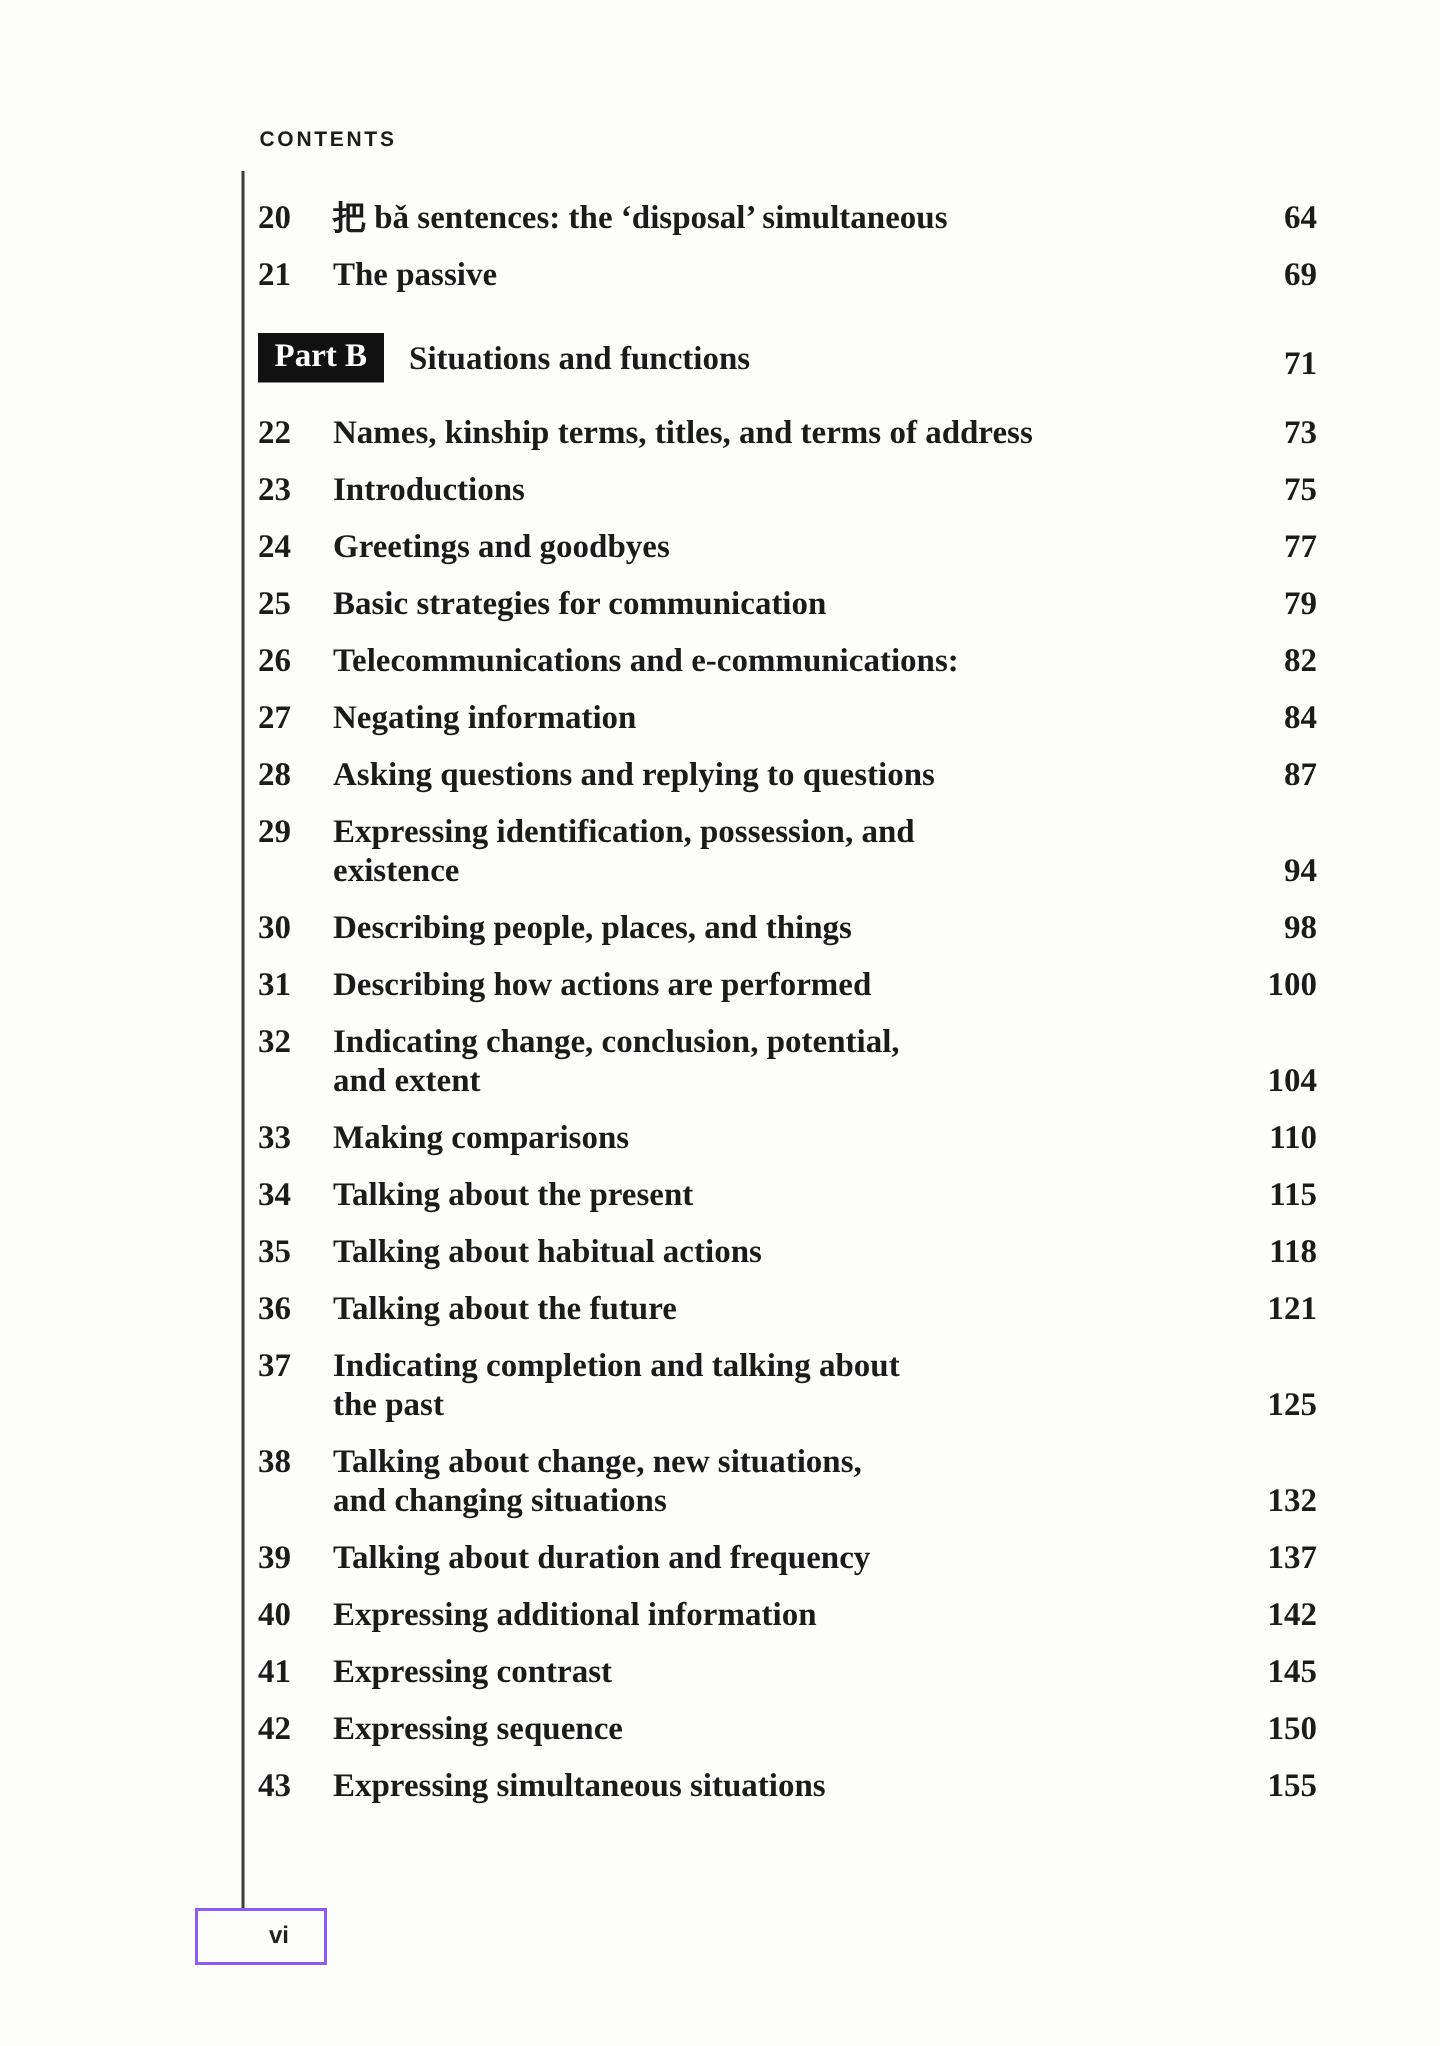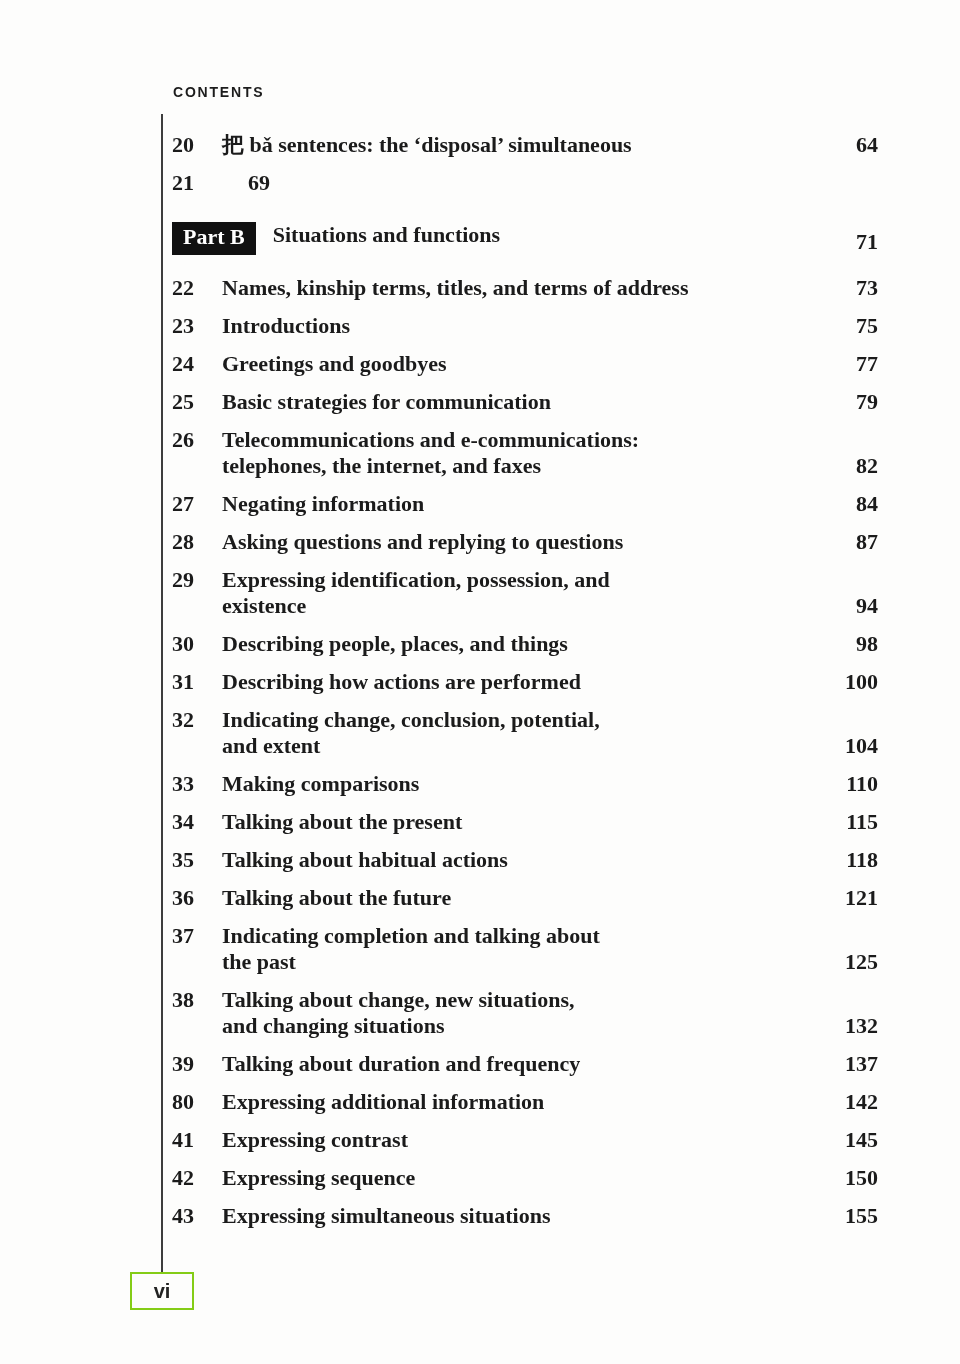--- a/index.html
+++ b/index.html
@@ -58,45 +58,47 @@
     padding-right:14px;
   }
   .pg{
     flex:0 0 48px;
     text-align:right;
     align-self:flex-end;
     white-space:nowrap;
   }
   .row-part{
     margin:26px 0 20px 0;
+    align-items:center;
   }
   .part-label{
     background:var(--part-bg);
     color:var(--part-fg);
     padding:2px 11px 5px 11px;
     margin-right:17px;
     flex:0 0 auto;
   }
   .part-title{
     flex:1 1 auto;
     padding-right:14px;
   }
   .folio-box{
     position:absolute;
     left:130px;top:1272px;
     width:60px;height:34px;
-    border:2px solid #84cc16;
+    border:2px solid #8b5cf6;
     background:var(--page-bg);
     display:flex;
     align-items:center;
     justify-content:center;
     font-family:"Liberation Sans", sans-serif;
-    font-size:20px;
+    font-size:16px;
     font-weight:700;
     color:#222;
+    padding-left:24px;
   }
 </style>
 </head>
 <body>
 
 <div class="page">
 
   <div class="contents-header">CONTENTS</div>
 
   <div class="vrule"></div>
@@ -104,20 +106,23 @@
   <div class="toc">
       <div class="row">
     <div class="num">20</div>
     <div class="lines">
           <div>把 bǎ sentences: the ‘disposal’ simultaneous</div>
         </div>
     <div class="pg">64</div>
   </div>
       <div class="row">
     <div class="num">21</div>
+    <div class="lines">
+          <div>The passive</div>
+        </div>
     <div class="pg">69</div>
   </div>
       <div class="row row-part">
     <div class="part-label">Part B</div>
     <div class="part-title">Situations and functions</div>
     <div class="pg">71</div>
   </div>
       <div class="row">
     <div class="num">22</div>
     <div class="lines">
@@ -143,21 +148,20 @@
     <div class="num">25</div>
     <div class="lines">
           <div>Basic strategies for communication</div>
         </div>
     <div class="pg">79</div>
   </div>
       <div class="row">
     <div class="num">26</div>
     <div class="lines">
           <div>Telecommunications and e-communications:</div>
-          <div>telephones, the internet, and faxes</div>
         </div>
     <div class="pg">82</div>
   </div>
       <div class="row">
     <div class="num">27</div>
     <div class="lines">
           <div>Negating information</div>
         </div>
     <div class="pg">84</div>
   </div>
@@ -243,21 +247,21 @@
     <div class="pg">132</div>
   </div>
       <div class="row">
     <div class="num">39</div>
     <div class="lines">
           <div>Talking about duration and frequency</div>
         </div>
     <div class="pg">137</div>
   </div>
       <div class="row">
-    <div class="num">80</div>
+    <div class="num">40</div>
     <div class="lines">
           <div>Expressing additional information</div>
         </div>
     <div class="pg">142</div>
   </div>
       <div class="row">
     <div class="num">41</div>
     <div class="lines">
           <div>Expressing contrast</div>
         </div>

